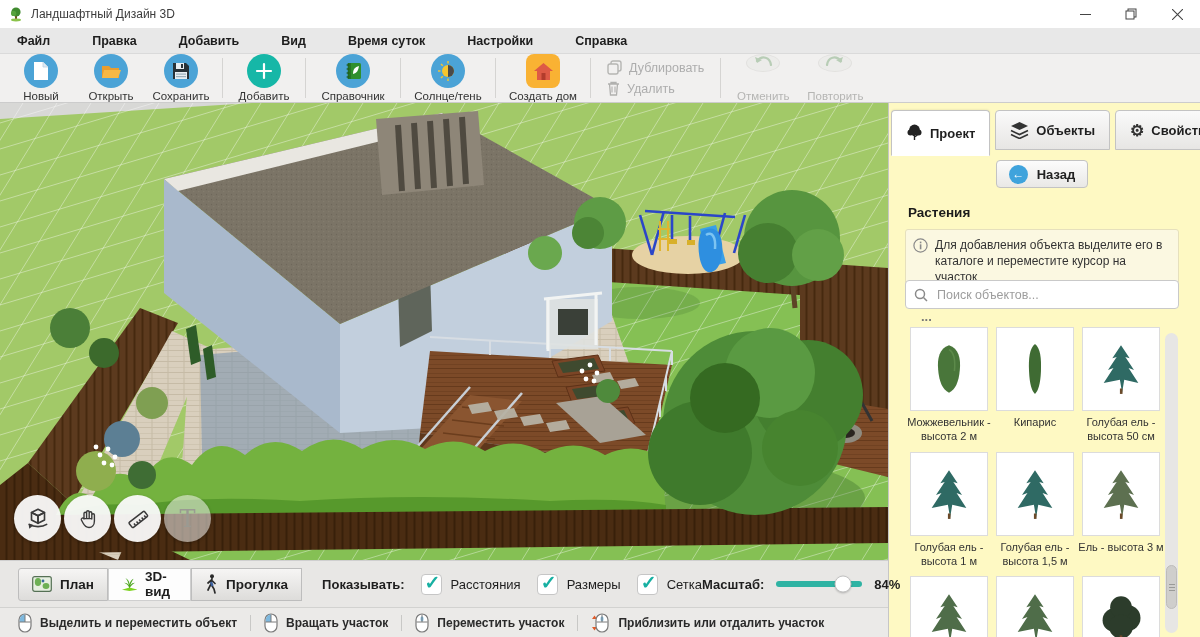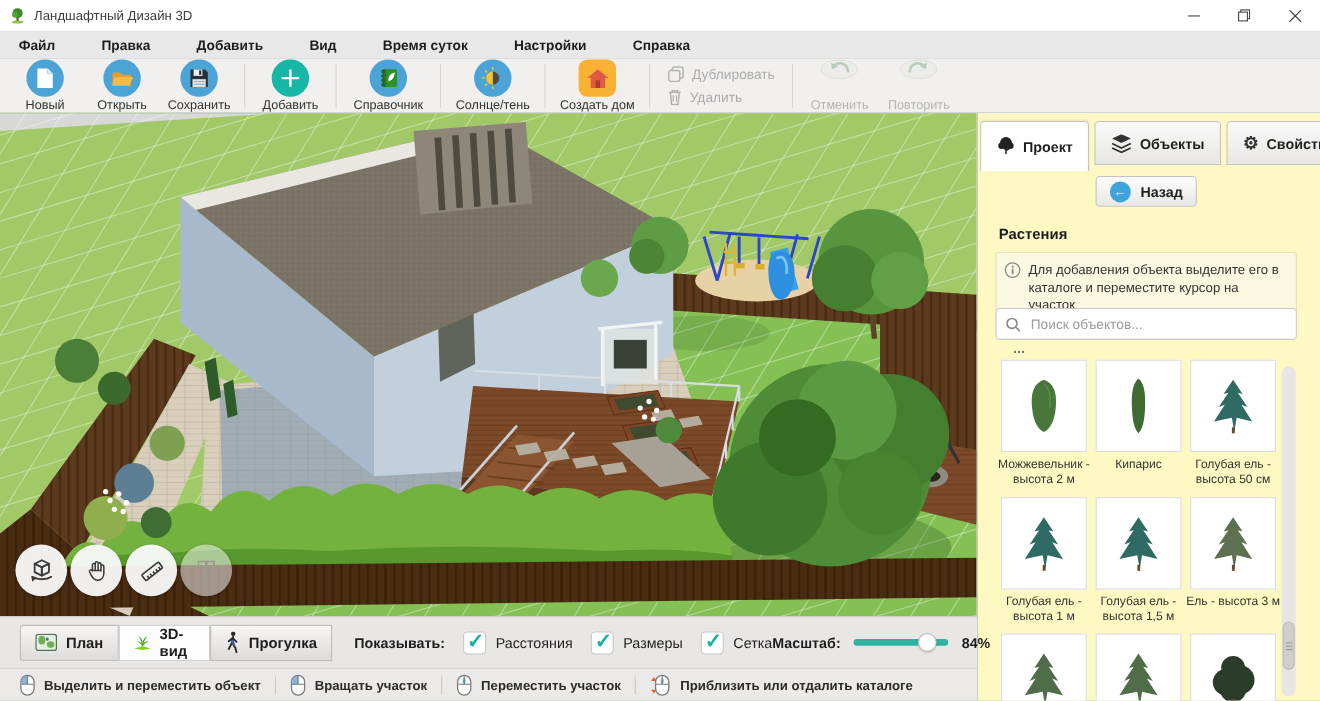--- a/index.html
+++ b/index.html
@@ -792,17 +792,17 @@
       </div>
       <div class="hsep"></div>
       <div class="hint">
         <svg width="19" height="20" viewBox="-4 0 19 20">
           <path d="M-4,6 L-1.5,2.5 L1,6 Z M-4,14 L-1.5,17.5 L1,14 Z" transform="translate(1,0)" fill="#e05c2a"></path>
           <rect x="1" y="1" width="12" height="18" rx="6" fill="#fff" stroke="#7a7a7a" stroke-width="1.2"></rect>
           <rect x="5.6" y="3.5" width="2.8" height="5" rx="1.4" fill="#7db8de"></rect>
           <line x1="7" y1="1.5" x2="7" y2="9" stroke="#7a7a7a" stroke-width="1"></line>
           <line x1="1.5" y1="9" x2="12.5" y2="9" stroke="#7a7a7a" stroke-width="1"></line>
         </svg>
-        <span>Приблизить или отдалить каталоге</span>
+        <span>Приблизить или отдалить участок</span>
       </div>
     </div>
 
 </div>
 
 </body></html>

